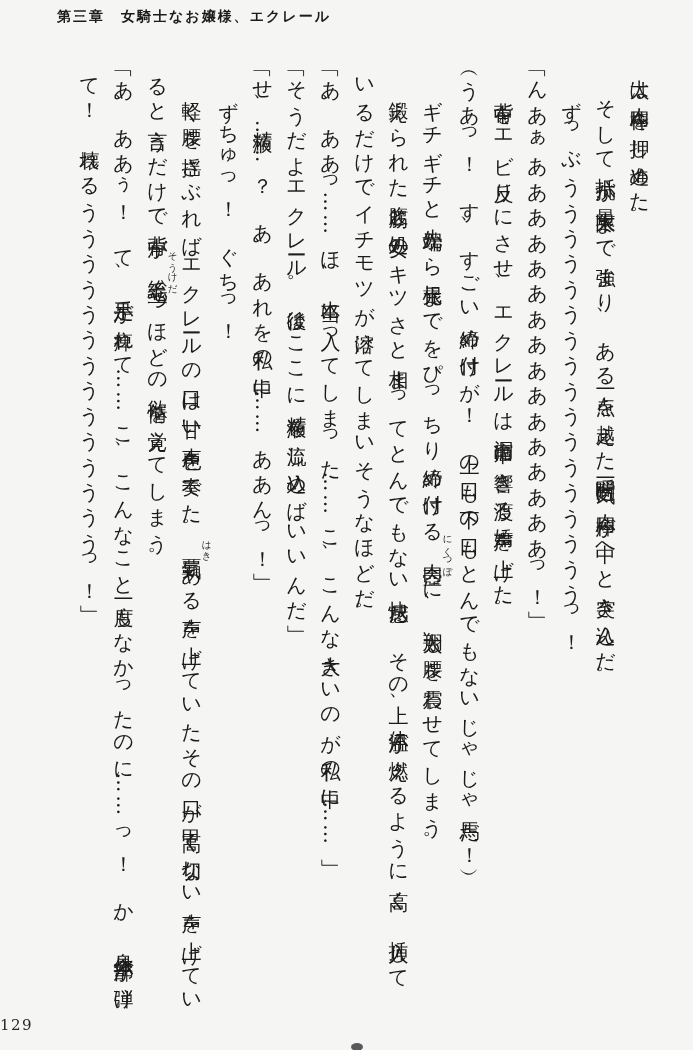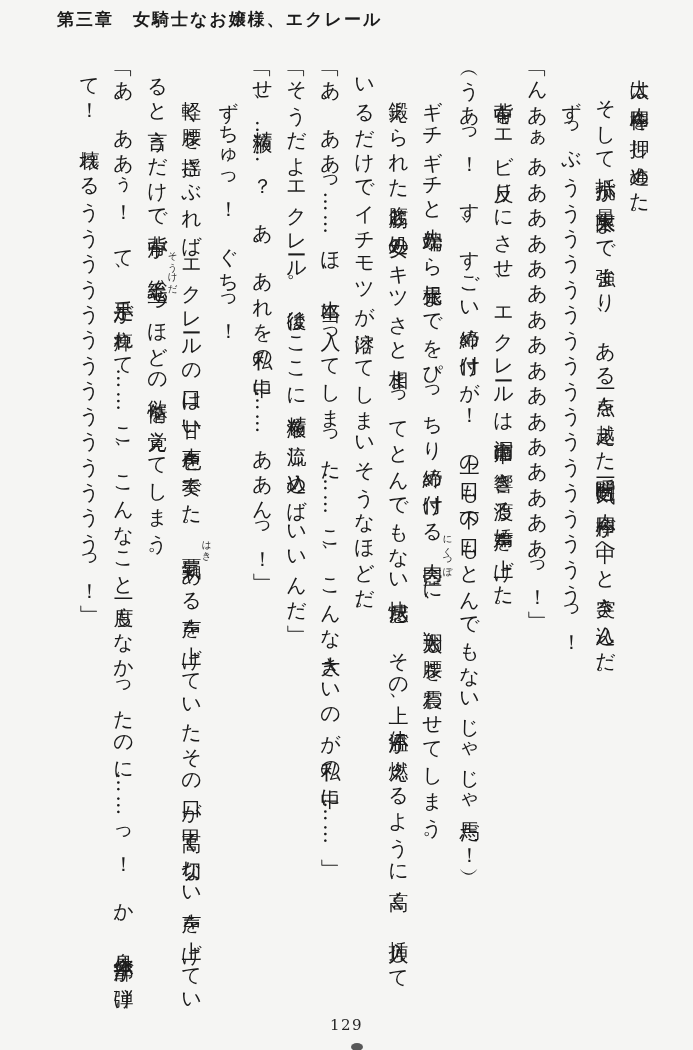--- a/index.html
+++ b/index.html
@@ -9,21 +9,21 @@
     height: 1050px;
     background: #f5f5f3;
     overflow: hidden;
     font-family: "DejaVu Serif", "Liberation Serif", serif;
     color: #1b1b1b;
   }
   .chapter-header {
     position: absolute;
     top: 8px;
     left: 57px;
-    font-size: 17px;
+    font-size: 14px;
     letter-spacing: 2px;
     font-weight: 600;
     white-space: nowrap;
   }
   .text-body {
     position: absolute;
     top: 64px;
     right: 36px;
     width: 622px;
     height: 941px;
@@ -40,21 +40,21 @@
   rt {
     font-size: 9.5px;
     letter-spacing: 0;
     color: #2a2a2a;
   }
   .page-number {
     position: absolute;
     bottom: 16px;
     left: 0;
     width: 100%;
-    text-align: center;
+    text-align: left;
     font-size: 15px;
     letter-spacing: 1.5px;
     color: #262626;
   }
   .bottom-mark {
     position: absolute;
     left: 351px;
     top: 1043px;
     width: 12px;
     height: 8px;

